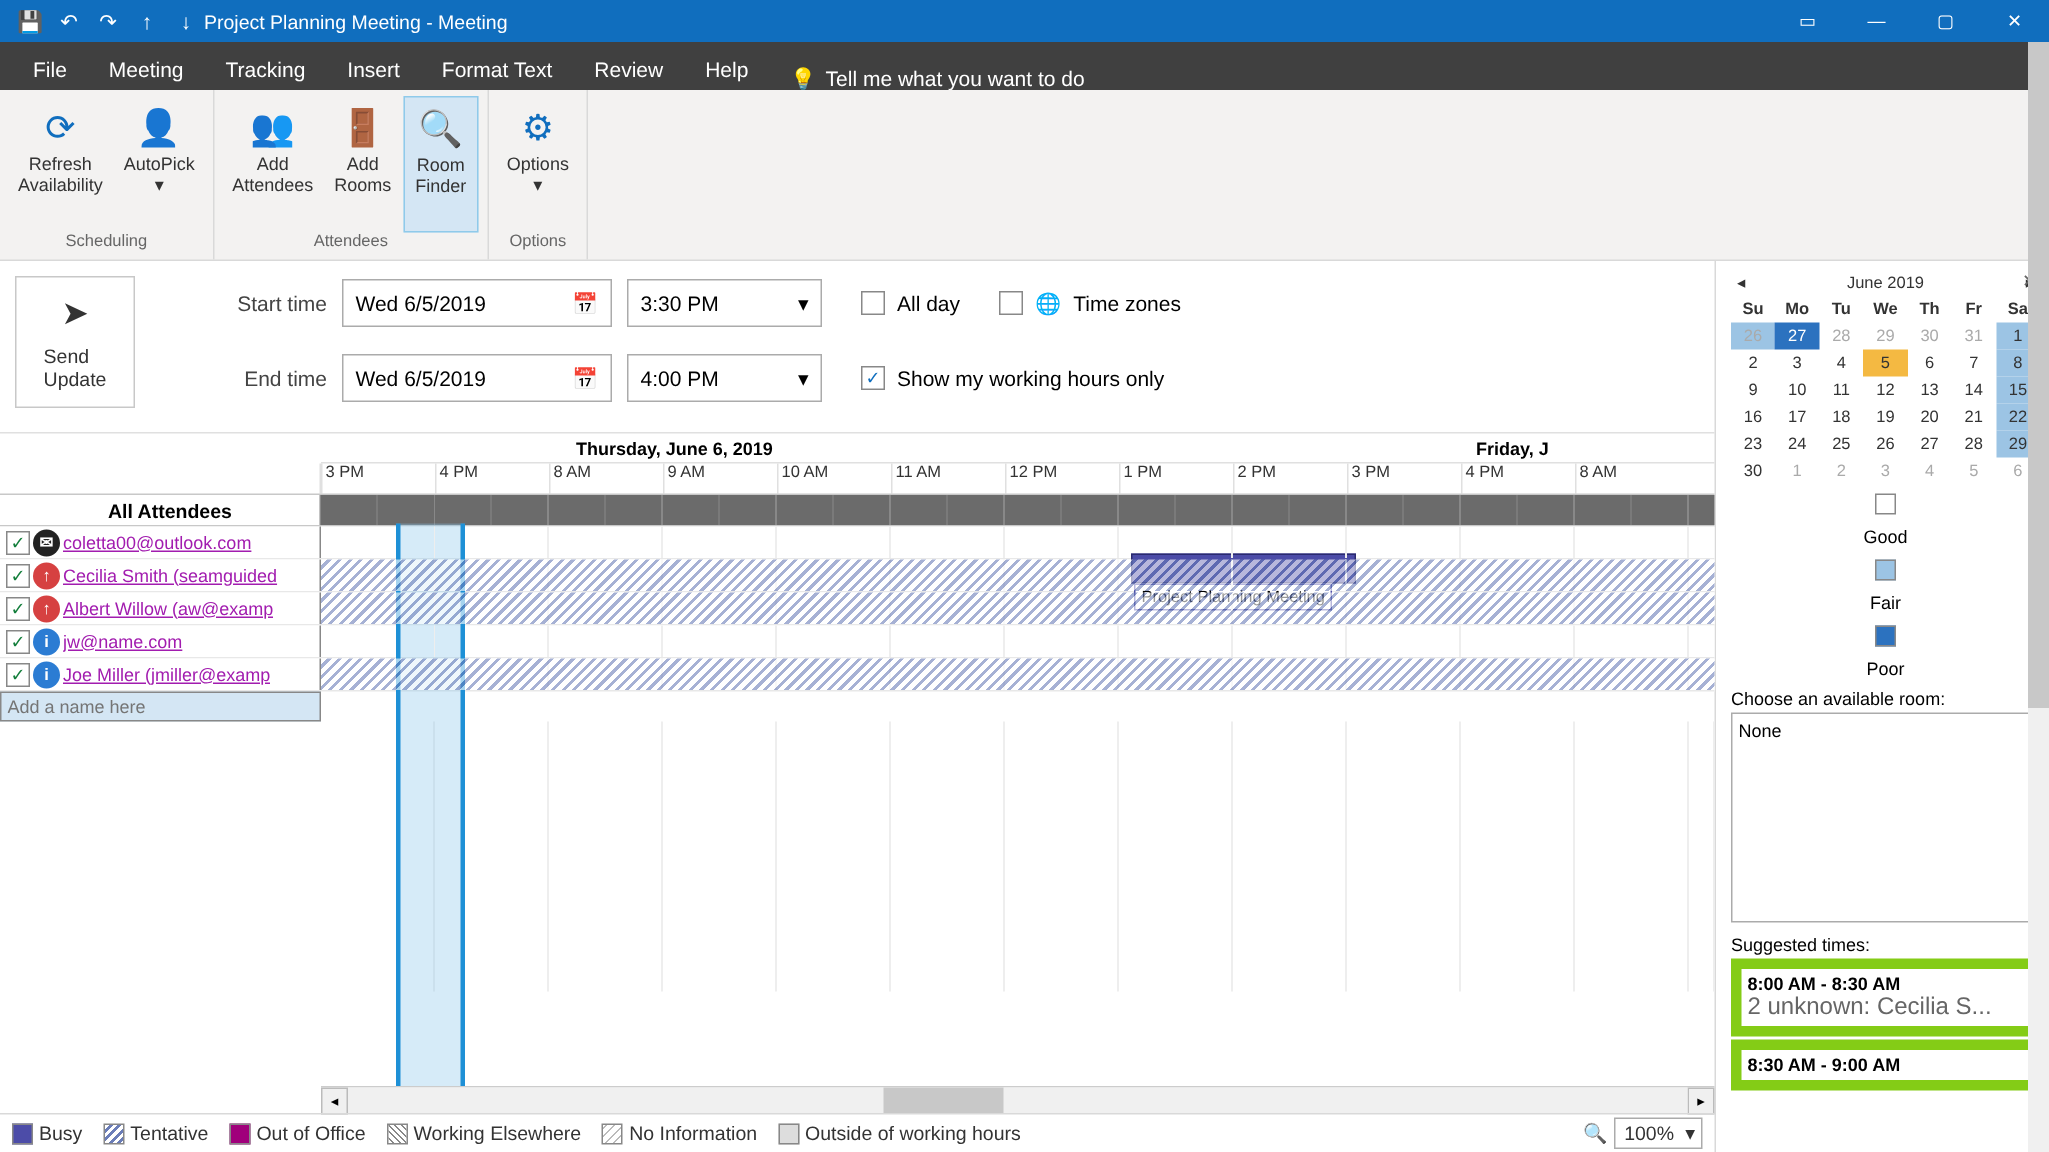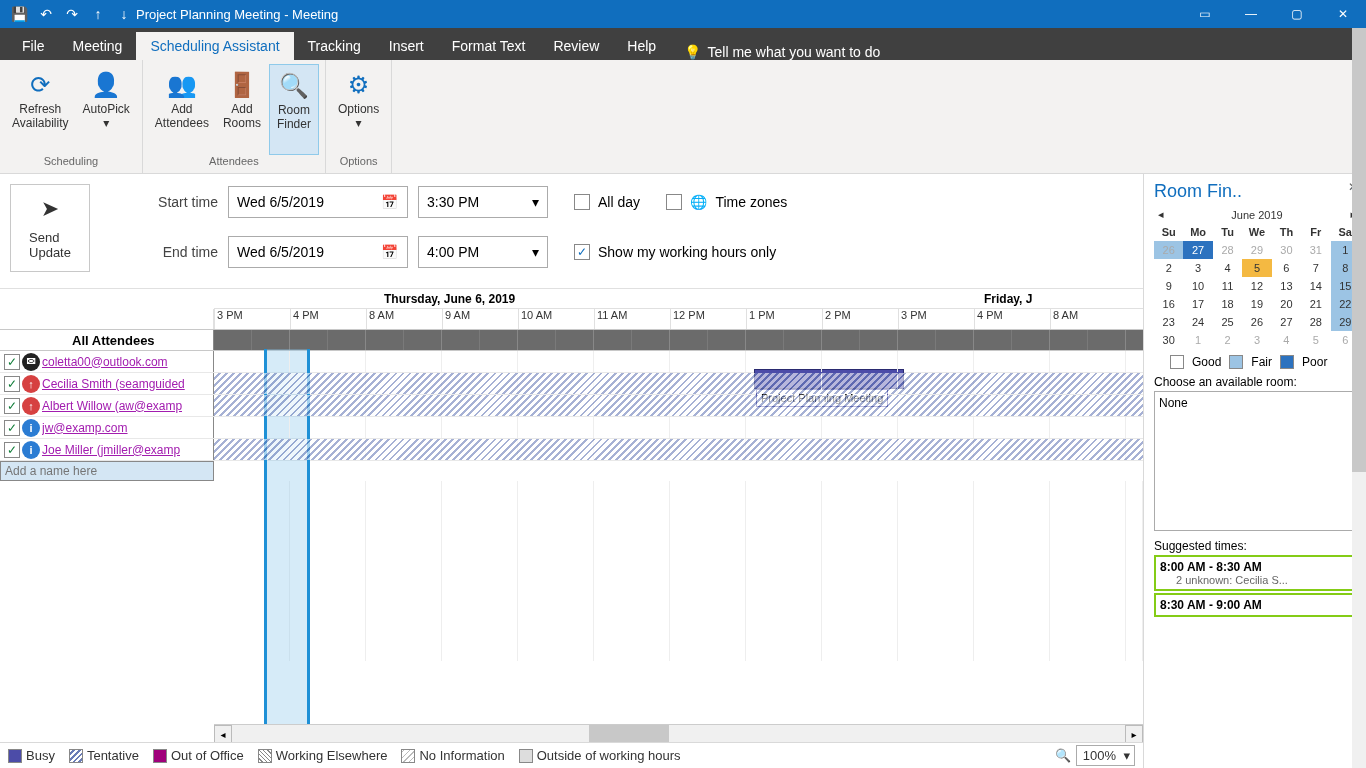--- a/index.html
+++ b/index.html
@@ -90,28 +90,28 @@
 .roompanel .close { position:absolute; right:8px; top:6px; cursor:pointer; color:#666;}
 .minical { font-size:11px; color:#333; }
 .minical .navrow { display:flex; align-items:center; justify-content:space-between; padding:2px 4px;}
 .minical table { border-collapse:collapse; width:100%;}
 .minical th, .minical td { width:24px; height:18px; text-align:center; font-weight:normal; font-size:11px;}
 .minical th { color:#333;font-weight:bold;}
 .minical td.grey { color:#aaa;}
 .minical td.sel { background:#2c72bf; color:#fff;}
 .minical td.today { background:#f4b942;}
 .minical td.fair { background:#9cc4e4;}
-.roomlegend { display:flex; gap:8px; margin:6px 16px; font-size:12px; align-items:center;}
+.roomlegend { display:flex; gap:8px; margin:6px 6px; font-size:12px; align-items:center;flex-direction:column;}
 .roomlegend .sw { width:14px; height:14px; border:1px solid #888; display:inline-block;}
 .roomlabel { font-size:12px; margin:6px 0 2px 0;}
 .roomlist { border:1px solid #ababab; height:140px; padding:4px; font-size:12px; overflow:auto;}
 .suggested { margin-top:8px;}
-.suggested .slot { border:2px solid #84cc16; padding:3px 4px; margin-top:2px; font-size:12px;}
+.suggested .slot { border:7px solid #84cc16; padding:3px 4px; margin-top:2px; font-size:12px;}
 .suggested .slot strong { font-size:12px;}
-.suggested .slot .sub { font-size:11px; color:#666;margin-left:16px;}
+.suggested .slot .sub { font-size:16px; color:#666;}
 .panelscroll { position:absolute; right:0; top:28px; bottom:0; width:14px; background:#f0f0f0;}
 .panelscroll .pthumb { position:absolute; top:0; height:60%; width:100%; background:#c8c8c8;}
 </style>
 </head>
 <body>
 
 <div class="titlebar">
   <div class="qat">
     <span>💾</span>
     <span>↶</span>
@@ -124,21 +124,20 @@
     <span>▭</span>
     <span>—</span>
     <span>▢</span>
     <span>✕</span>
   </div>
 </div>
 
 <div class="ribbontabs">
   <div class="tab">File</div>
   <div class="tab">Meeting</div>
-  <div class="tab active">Scheduling Assistant</div>
   <div class="tab">Tracking</div>
   <div class="tab">Insert</div>
   <div class="tab">Format Text</div>
   <div class="tab">Review</div>
   <div class="tab">Help</div>
   <div class="tellme">
     <span>💡</span>
     <span>Tell me what you want to do</span>
   </div>
 </div>
@@ -289,21 +288,21 @@
               <span class="chk">✓</span>
               <span class="stat" style="background:#d64141">↑</span>
               <span class="name">Albert Willow (aw@examp</span>
             </div>
           <div class="timeline"></div>
         </div>
         <div class="attrow">
           <div class="left">
               <span class="chk">✓</span>
               <span class="stat" style="background:#2b7cd3">i</span>
-              <span class="name">jw@examp.com</span>
+              <span class="name">jw@name.com</span>
             </div>
           <div class="timeline"></div>
         </div>
         <div class="attrow tent">
           <div class="left">
               <span class="chk">✓</span>
               <span class="stat" style="background:#2b7cd3">i</span>
               <span class="name">Joe Miller (jmiller@examp</span>
             </div>
           <div class="timeline"></div>
@@ -349,24 +348,20 @@
           <span>Outside of working hours</span>
         </div>
       <div class="zoom">
         <span>🔍</span>
         <div class="zbox"><span>100%</span> <span style="position:absolute;right:4px">▾</span></div>
       </div>
     </div>
   </div>
 
   <div class="roompanel">
-    <h3>
-        <span>Room Fin..</span> 
-        <span>▾</span>
-      </h3>
     <span class="close">✕</span>
 
     <div class="minical">
       <div class="navrow">
         <span>◂</span>
         <span>June 2019</span>
         <span>▸</span>
       </div>
       <table>
         <tbody>

